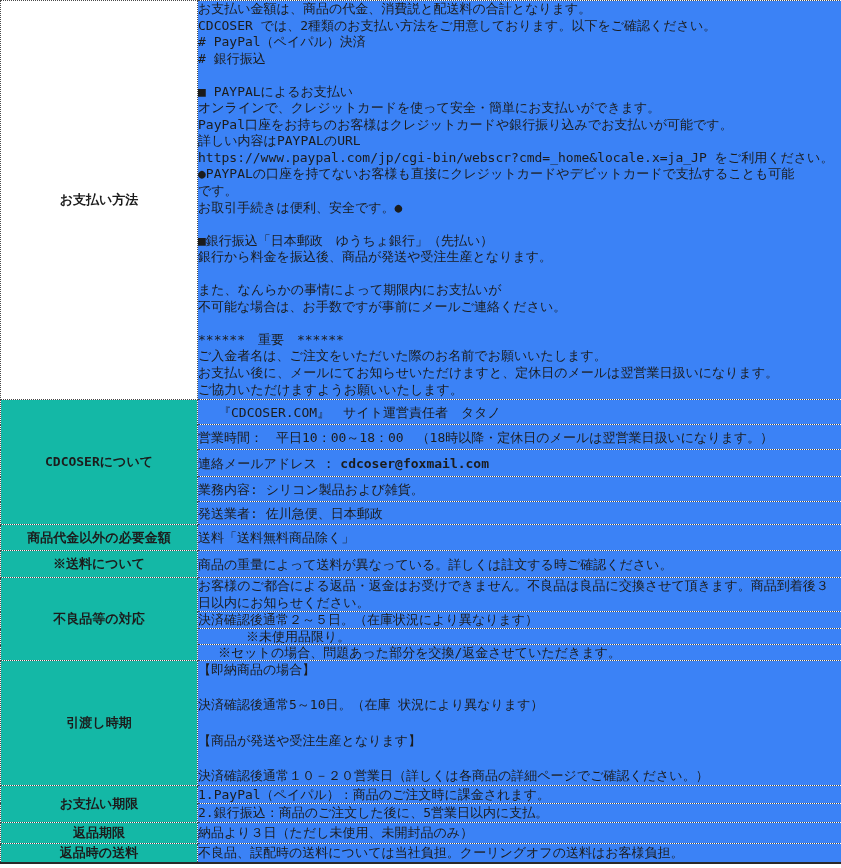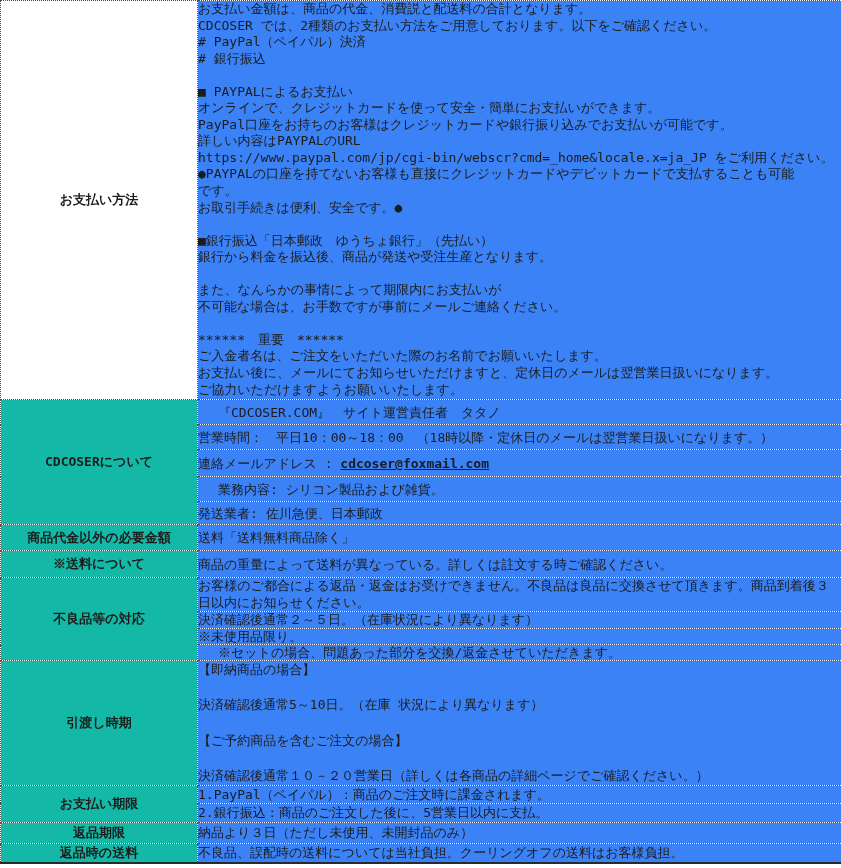--- a/index.html
+++ b/index.html
@@ -36,21 +36,21 @@
     line-height:16.55px;
     white-space:pre;
   }
   .ln-tall{
     height:17.7px;
     line-height:17.7px;
     white-space:pre;
   }
   .single{white-space:pre;line-height:17px;}
   .wrapline{white-space:normal;line-height:16.5px;}
-  .email-bold{font-weight:bold;text-decoration:underline;}
+  .email-bold{font-weight:bold;}
   tr.last-row td{border-bottom:2px solid #2a2a2a;}
 </style>
 </head>
 <body>
 
 <div class="page">
 <table class="info">
   <colgroup>
     <col style="width:197px">
     <col style="width:644px">
@@ -97,21 +97,21 @@
     <td class="content mid" style="height:24px;">
       <span class="single">営業時間：　平日10：00～18：00　（18時以降・定休日のメールは翌営業日扱いになります。）</span>
     </td>
   </tr>
   <tr>
     <td class="content mid" style="height:26px;">
       <span class="single">連絡メールアドレス : </span><span class="single email-bold">cdcoser@foxmail.com</span>
     </td>
   </tr>
   <tr>
-    <td class="content mid" style="height:24px;padding-left:20px;">
+    <td class="content mid" style="height:24px;">
       <span class="single">業務内容: シリコン製品および雑貨。</span>
     </td>
   </tr>
   <tr>
     <td class="content mid" style="height:22px;">
       <span class="single">発送業者: 佐川急便、日本郵政</span>
     </td>
   </tr>
 
   <tr>
@@ -133,38 +133,38 @@
     <td class="content" style="height:33px;">
       <div class="wrapline">お客様のご都合による返品・返金はお受けできません。不良品は良品に交換させて頂きます。商品到着後３日以内にお知らせください。</div>
     </td>
   </tr>
   <tr>
     <td class="content" style="height:16px;">
       <span class="single" style="line-height:15px;">決済確認後通常２～５日。（在庫状況により異なります）</span>
     </td>
   </tr>
   <tr>
-    <td class="content" style="height:14px;">
+    <td class="content" style="height:14px;padding-left:48px;">
       <span class="single" style="line-height:14px;">※未使用品限り。</span>
     </td>
   </tr>
   <tr>
     <td class="content" style="height:15px;">
       <span class="single" style="line-height:14px;margin-left:20px;">※セットの場合、問題あった部分を交換/返金させていただきます。</span>
     </td>
   </tr>
 
   <tr>
     <td class="hdr" style="height:122px;">引渡し時期</td>
     <td class="content">
       <div class="ln-tall">【即納商品の場合】</div>
       <div class="ln-tall"></div>
       <div class="ln-tall">決済確認後通常5～10日。（在庫 状況により異なります）</div>
       <div class="ln-tall"></div>
-      <div class="ln-tall">【ご予約商品を含むご注文の場合】</div>
+      <div class="ln-tall">【商品が発送や受注生産となります】</div>
       <div class="ln-tall"></div>
       <div class="ln-tall">決済確認後通常１０－２０営業日（詳しくは各商品の詳細ページでご確認ください。）</div>
     </td>
   </tr>
 
   <tr>
     <td class="hdr" rowspan="2">お支払い期限</td>
     <td class="content mid" style="height:17px;">
       <span class="single" style="line-height:15px;">1.PayPal（ペイパル）：商品のご注文時に課金されます。</span>
     </td>

